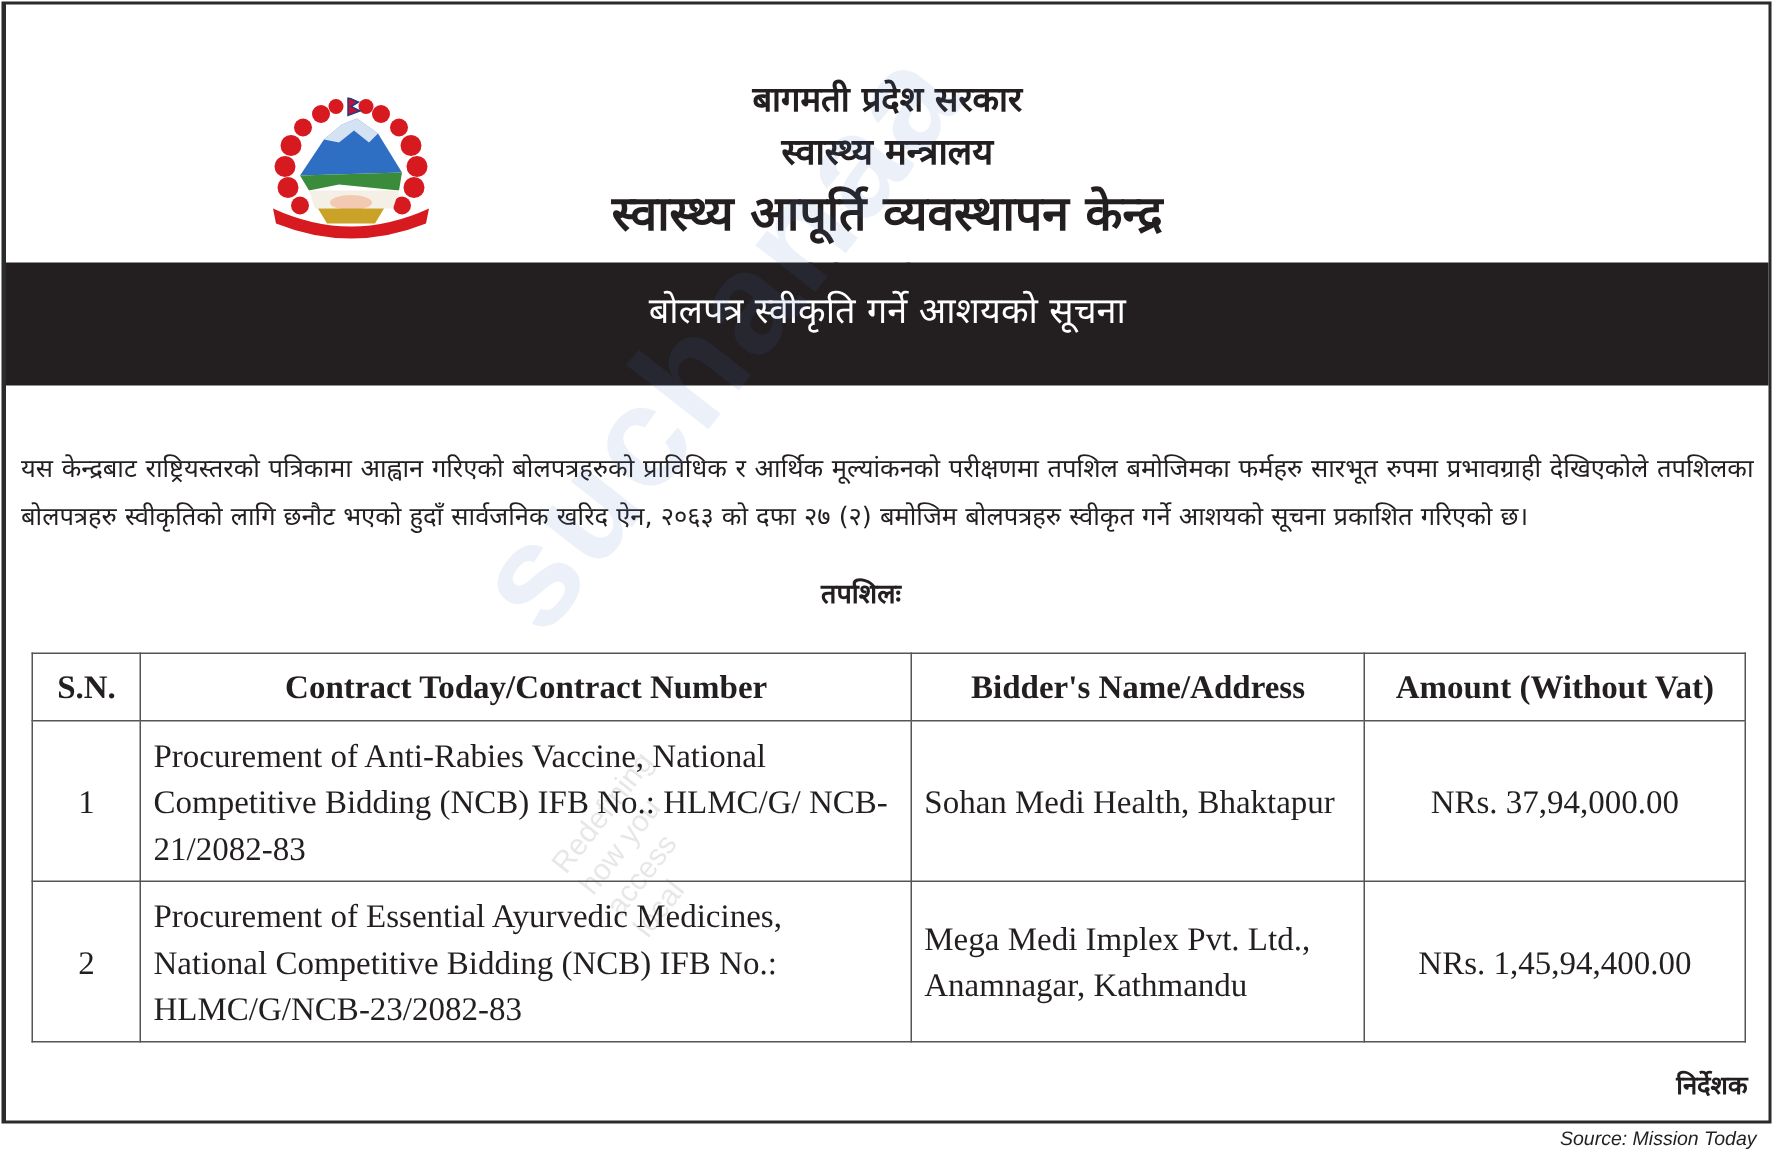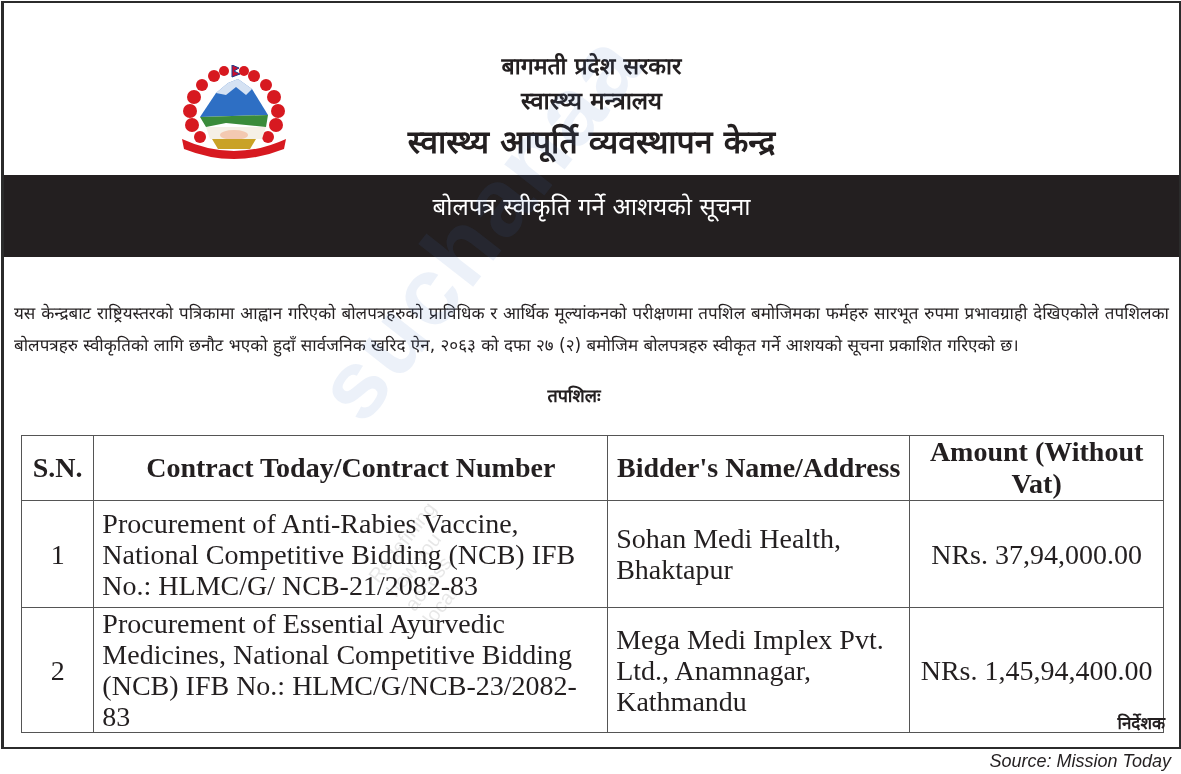--- a/index.html
+++ b/index.html
@@ -9,29 +9,29 @@
   .emblem { position: absolute; left: 172px; top: 26px; width: 116px; height: 98px; }
   .hline { position: absolute; left: 0; width: 100%; text-align: center; font-family: "DejaVu Sans", sans-serif; font-weight: bold; color: #231f20; }
   .h1 { top: 10px; font-size: 23px; }
   .h2 { top: 44px; font-size: 24px; }
   .h3 { top: 80px; font-size: 32px; }
   .h4 { top: 132px; font-size: 23px; }
   .band { position: absolute; left: 0; top: 172px; width: 100%; height: 82px; background: #231f20; color: #ffffff; text-align: center; font-family: "DejaVu Sans", sans-serif; font-size: 24px; line-height: 64px; }
   .date { position: absolute; left: 0; top: 255px; width: 100%; text-align: center; font-family: "DejaVu Sans", sans-serif; font-size: 17px; font-weight: bold; }
   .para { position: absolute; left: 10px; top: 294px; width: 1155px; font-family: "DejaVu Sans", sans-serif; font-size: 17px; line-height: 32px; text-align: justify; }
   .tapsil { position: absolute; left: 0; top: 380px; width: 1140px; text-align: center; padding-left: 0; font-family: "DejaVu Sans", sans-serif; font-size: 18px; font-weight: bold; }
-  table.grid { position: absolute; left: 17px; top: 432px; width: 1143px; border-collapse: collapse; font-family: "Liberation Serif", serif; font-size: 28px; }
+  table.grid { position: absolute; left: 17px; top: 432px; width: 1143px; border-collapse: collapse; font-family: "Liberation Serif", serif; font-size: 22px; }
   table.grid th, table.grid td { border: 1.5px solid #555; padding: 0 8px; vertical-align: middle; }
   table.grid th { height: 44px; font-weight: bold; text-align: center; }
   table.grid td { height: 106px; line-height: 31px; }
   td.sn { text-align: center; width: 52px; }
   td.amt { text-align: center; }
   .c1 { width: 52px; } .c2 { width: 490px; } .c3 { width: 288px; } .c4 { width: 242px; }
   .sign { position: absolute; right: 14px; top: 708px; font-family: "DejaVu Sans", sans-serif; font-size: 17px; font-weight: bold; }
-  .source { position: absolute; right: 10px; top: 751px; font-family: "Liberation Sans", sans-serif; font-style: italic; font-size: 18px; color: #231f20; }
+  .source { position: absolute; right: 10px; top: 751px; font-family: "Liberation Sans", sans-serif; font-style: italic; font-size: 13px; color: #231f20; }
   .wm { position: absolute; pointer-events: none; }
   .wm-text { position: absolute; left: 290px; top: 370px; transform: rotate(-52deg); transform-origin: left top; font-family: "Liberation Sans", sans-serif; font-weight: bold; font-size: 96px; color: rgba(70,120,200,0.10); letter-spacing: 2px; }
   .wm-sub { position: absolute; left: 360px; top: 570px; transform: rotate(-52deg); transform-origin: left top; font-family: "Liberation Sans", sans-serif; font-size: 20px; color: rgba(120,120,120,0.18); }
 </style>
 </head>
 <body>
 
 <div class="frame">
 
   <div class="header">

